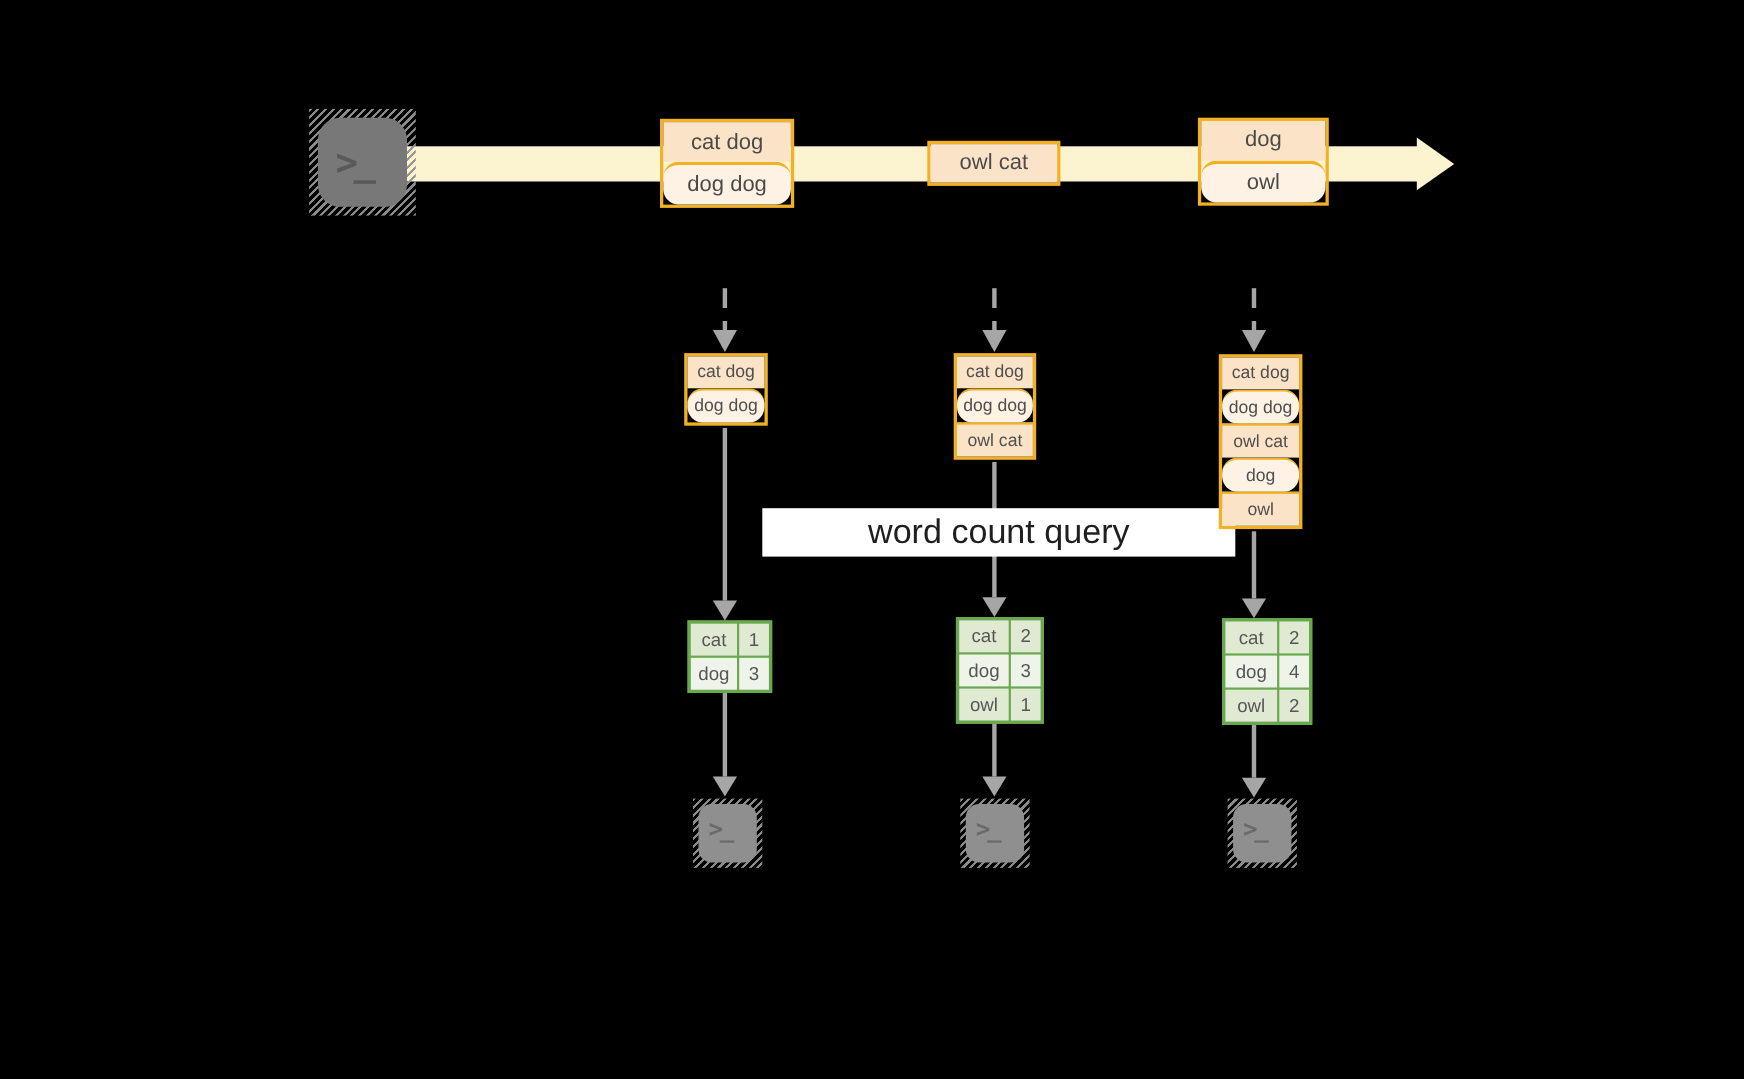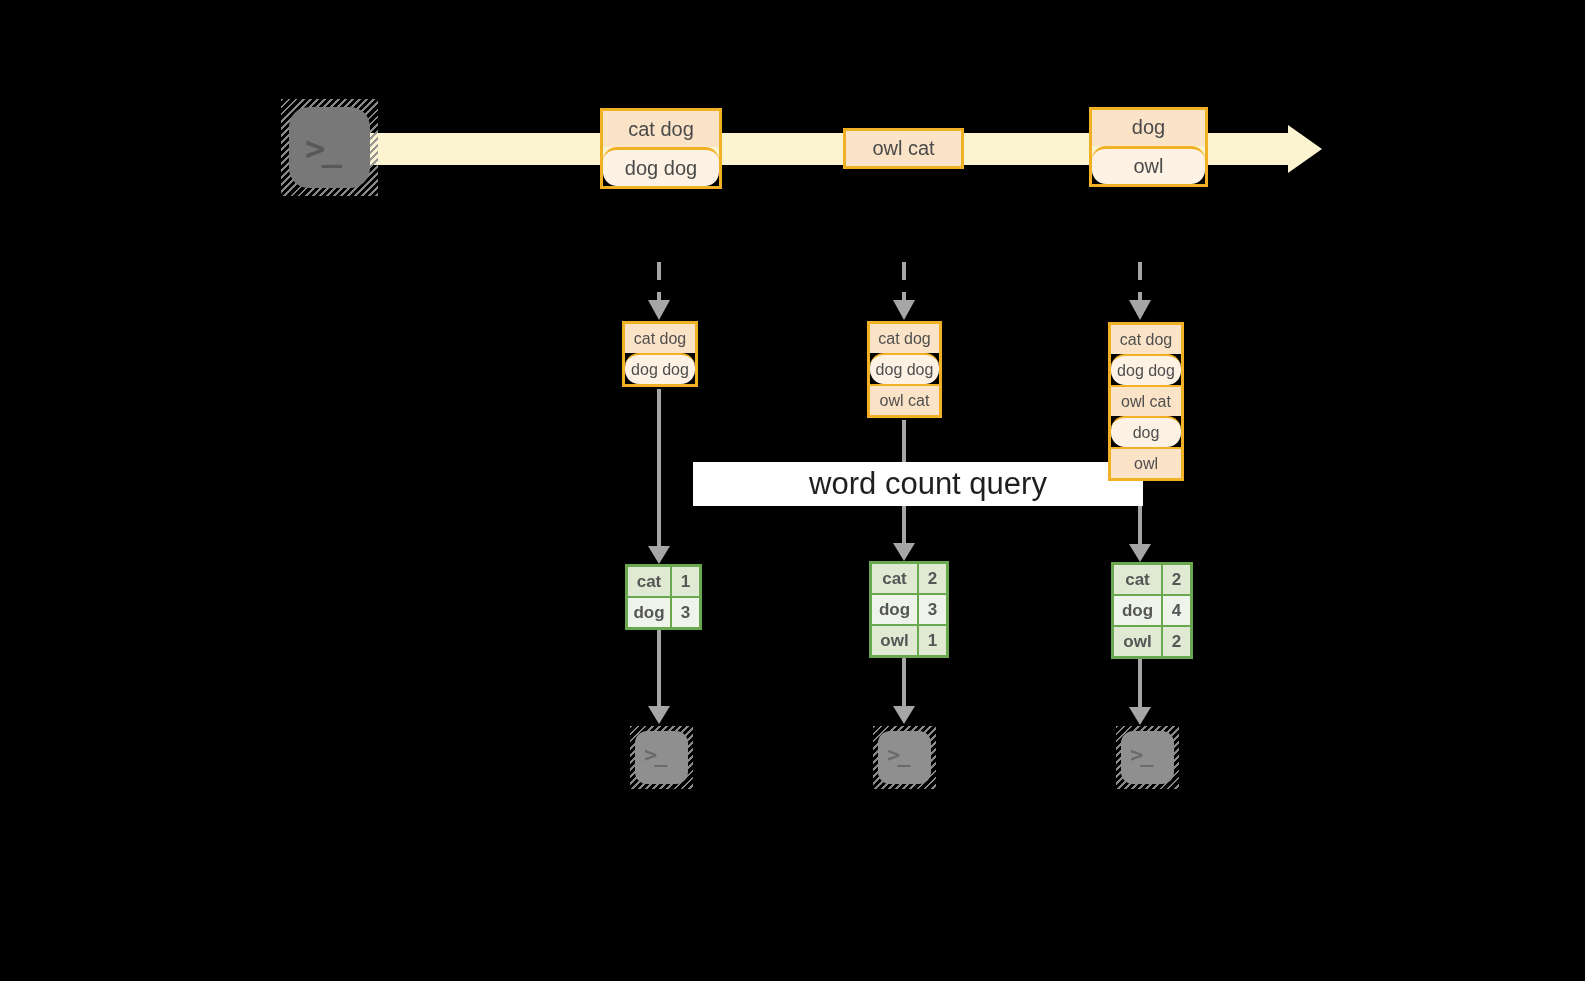--- a/index.html
+++ b/index.html
@@ -42,28 +42,28 @@
   .stack{position:absolute;border:3px solid var(--orange);box-sizing:border-box;
     display:flex;flex-direction:column;z-index:6;}
   #stack0{left:622px;top:321px;width:76px;}
   #stack1{left:867px;top:321px;width:75px;}
   #stack2{left:1108px;top:322px;width:76px;}
   .srow{height:29px;flex:none;display:flex;align-items:center;justify-content:center;
     font-size:16px;color:#4f4f4f;}
   .srow + .srow{border-top:2px solid var(--orange);}
   
   .banner{position:absolute;left:693px;top:462px;width:430px;height:44px;background:#ffffff;z-index:5;
-    display:flex;align-items:center;justify-content:center;font-size:31px;color:#1f1f1f;padding-left:20px;}
+    display:flex;align-items:center;justify-content:center;font-size:31px;color:#1f1f1f;}
   
   .sline{position:absolute;width:4px;background:var(--gray);z-index:1;}
   .shead{position:absolute;width:0;height:0;z-index:1;
     border-left:11px solid transparent;border-right:11px solid transparent;border-top:18px solid var(--gray);}
   
   .gtable{position:absolute;border:3px solid var(--green);box-sizing:border-box;background:var(--green);
-    display:grid;grid-template-columns:1fr 27px;gap:2px;z-index:6;font-weight:bold;}
+    display:grid;grid-template-columns:1fr 27px;gap:2px;z-index:6;}
   #gtable0{left:625px;top:564px;width:77px;}
   #gtable1{left:869px;top:561px;width:80px;}
   #gtable2{left:1111px;top:562px;width:82px;}
   .gcell{height:29px;display:flex;align-items:center;justify-content:center;font-size:17px;color:#565656;}
   .ga{background:var(--gfill);} .gb{background:var(--lgfill);}
 </style>
 </head>
 <body>
 
 <div id="canvas">

